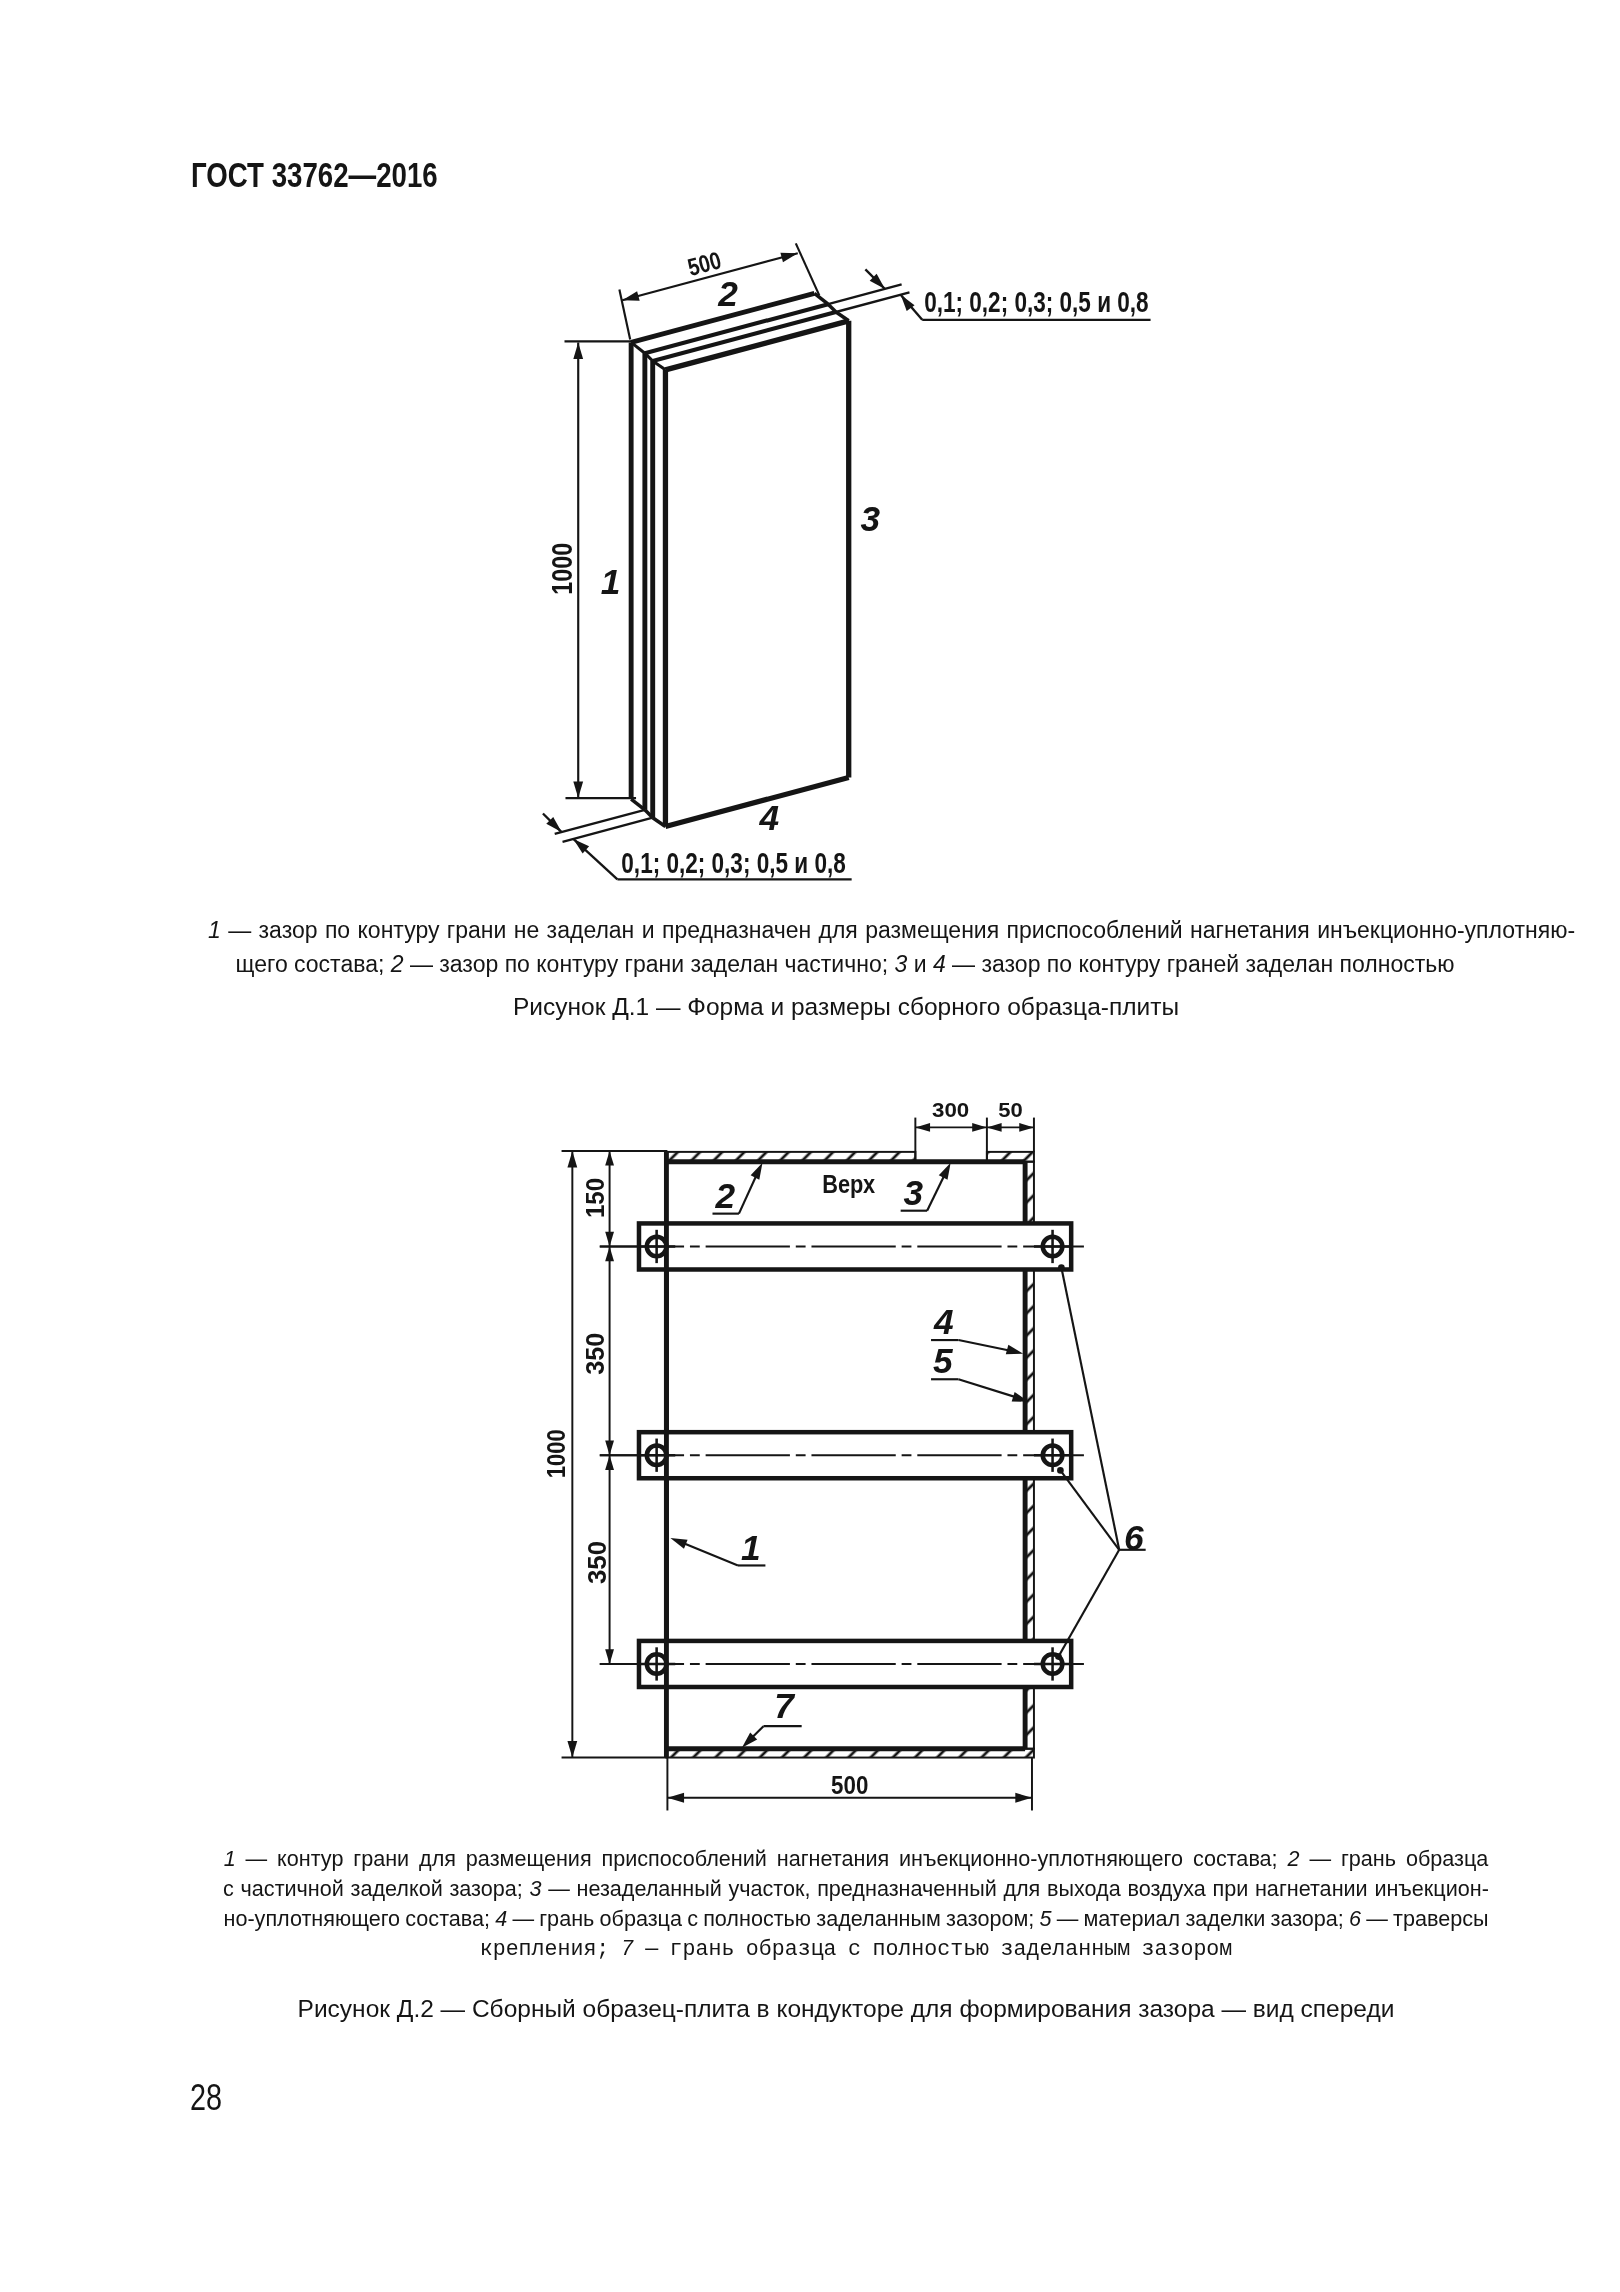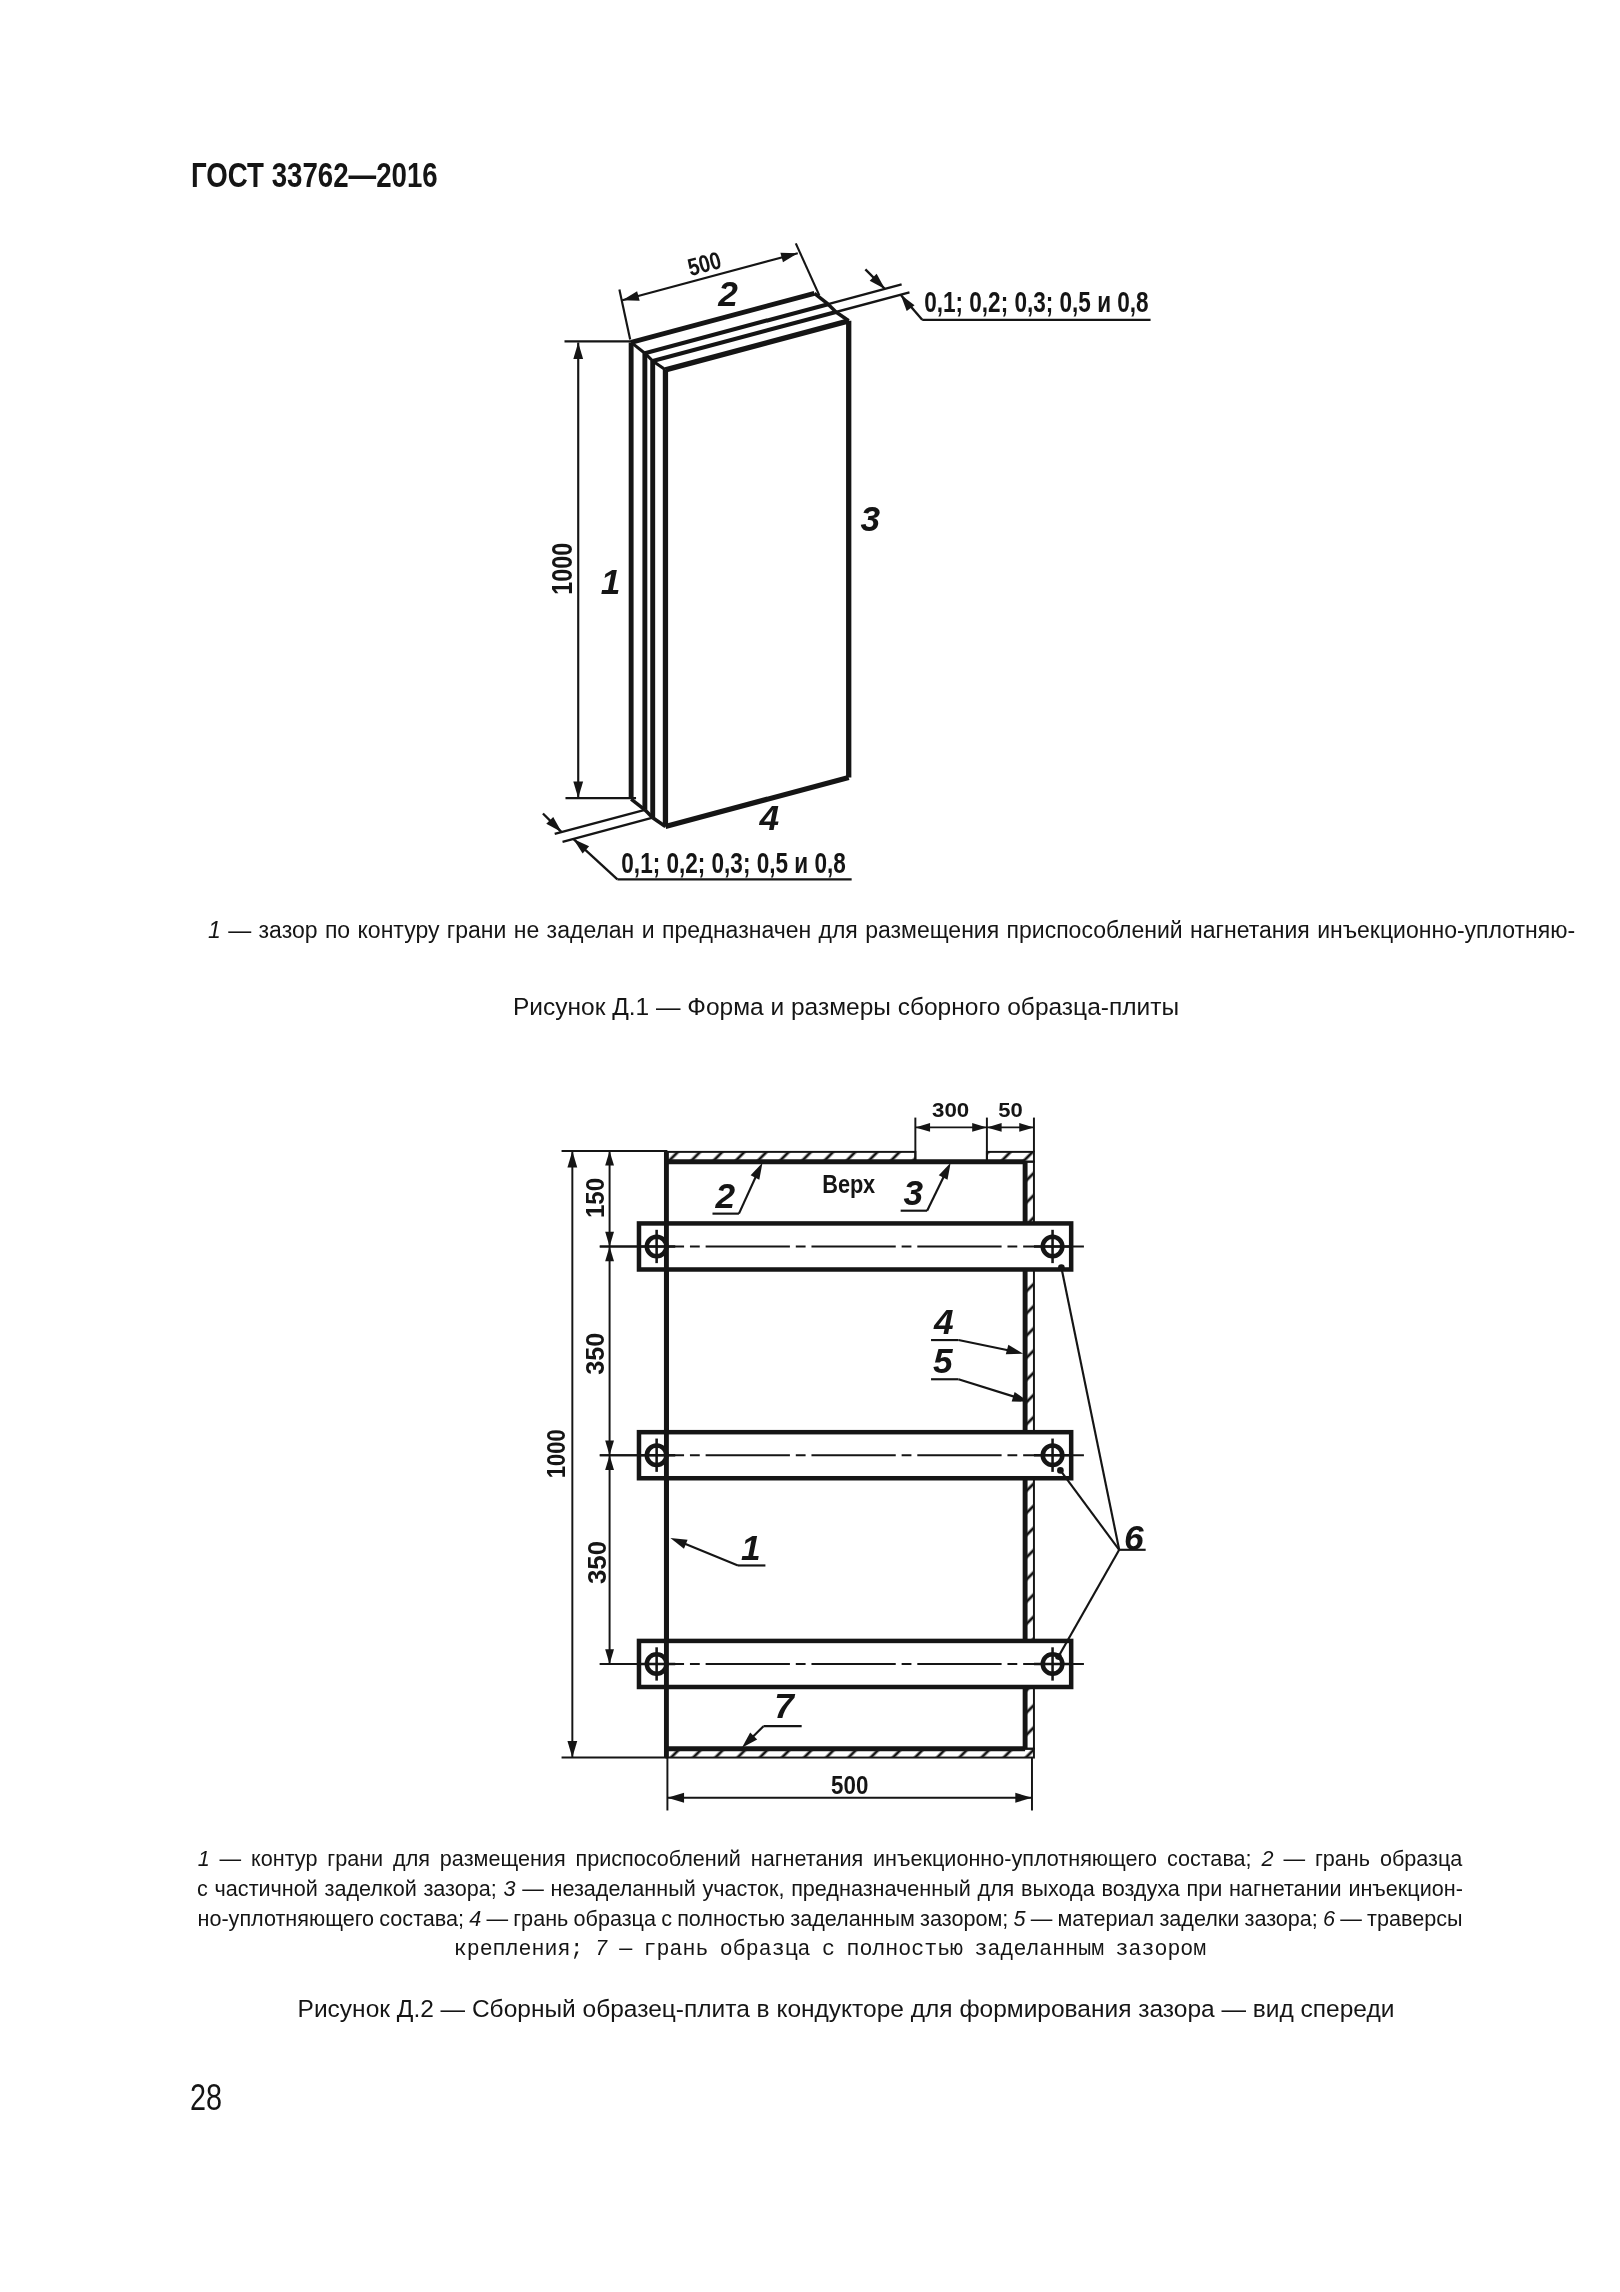--- a/index.html
+++ b/index.html
@@ -275,25 +275,26 @@
 <g>
 <text x="800" y="1753" font-size="36" font-weight="bold" font-style="italic" text-anchor="middle" fill="#151515">7</text>
 <line x1="779.0" y1="1761.0" x2="818.0" y2="1761.0" stroke="#151515" stroke-width="2.2"></line>
 <line x1="779.0" y1="1761.0" x2="762.0" y2="1778.0" stroke="#151515" stroke-width="2.2"></line>
 <polygon points="757.0,1783.0 765.5,1767.4 772.6,1774.5" fill="#151515"></polygon>
 </g>
 </svg>
 
 <div class="abs legend" style="top:913px; left:208px; width:1274px; text-align:center;">
 <div style="white-space:nowrap; word-spacing:1px;"><i>1</i> — зазор по контуру грани не заделан и предназначен для размещения приспособлений нагнетания инъекционно-уплотняю-</div>
+<div style="white-space:nowrap;">щего состава; <i>2</i> — зазор по контуру грани заделан частично; <i>3</i> и <i>4</i> — зазор по контуру граней заделан полностью</div>
 </div>
 
 <div class="abs cap" style="top:993px; left:36px;">Рисунок Д.1 — Форма и размеры сборного образца-плиты</div>
 
-<div class="abs" style="top:1844px; left:193px; width:1274px; text-align:center;">
+<div class="abs" style="top:1844px; left:219px; width:1274px; text-align:center;">
 <div class="legend2" style="white-space:nowrap; word-spacing:3.9px;"><i>1</i> — контур грани для размещения приспособлений нагнетания инъекционно-уплотняющего состава; <i>2</i> — грань образца</div>
 <div class="legend2" style="white-space:nowrap; word-spacing:0.7px;">с частичной заделкой зазора; <i>3</i> — незаделанный участок, предназначенный для выхода воздуха при нагнетании инъекцион-</div>
 <div class="legend2" style="white-space:nowrap; word-spacing:-0.8px;">но-уплотняющего состава; <i>4</i> — грань образца с полностью заделанным зазором; <i>5</i> — материал заделки зазора; <i>6</i> — траверсы</div>
 <div class="legend2" style="white-space:nowrap; word-spacing:-1.5px;font-family:Liberation Mono, monospace;">крепления; <i>7</i> — грань образца с полностью заделанным зазором</div>
 </div>
 
 <div class="abs cap" style="top:1995px; left:36px;">Рисунок Д.2 — Сборный образец-плита в кондукторе для формирования зазора — вид спереди</div>
 
 <div class="abs" style="left:190px; top:2077px; font-size:36px; transform:scaleX(0.8) translateZ(0); transform-origin:left top;">28</div>
 

